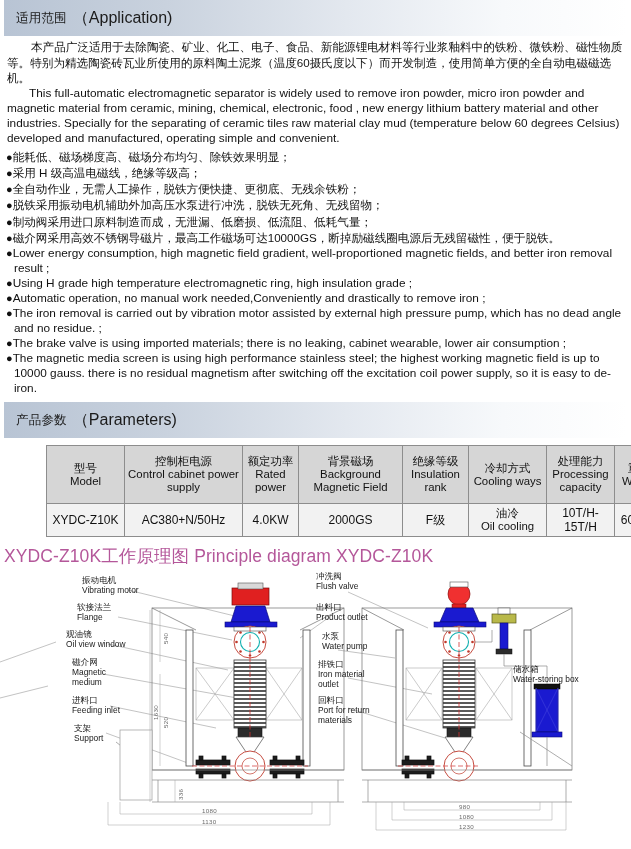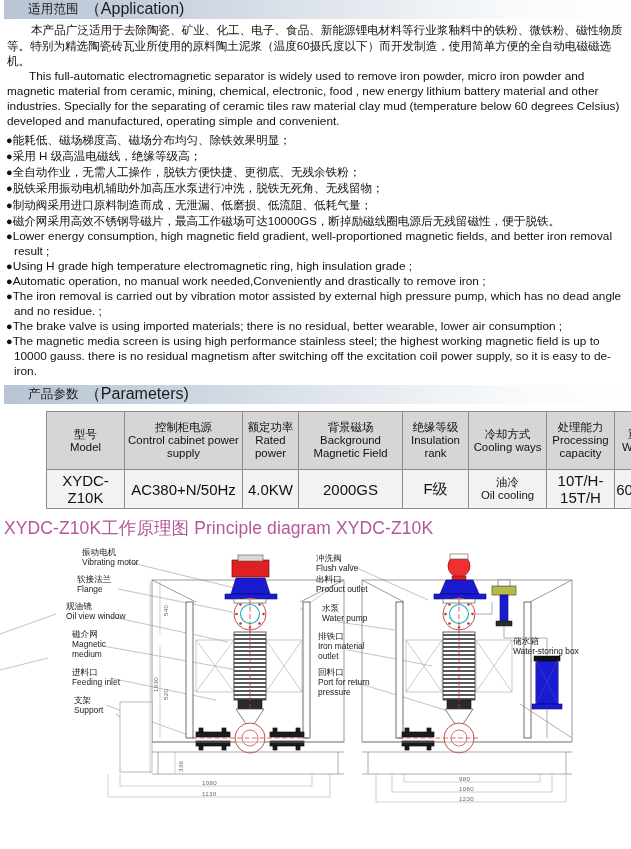--- a/index.html
+++ b/index.html
@@ -12,25 +12,25 @@
     height: 849px;
     position: relative;
     font-family: "Liberation Sans", "DejaVu Sans", sans-serif;
     color: #1a1a1a;
     overflow: hidden;
   }
   .page { position: relative; width: 631px; height: 849px; }
 
   
   .section-bar {
-    height: 19px;
+    height: 36px;
     background: linear-gradient(to right, #b8c4d4 0%, #c9d2de 26%, #e3e8ef 55%, #f7f9fb 80%, #ffffff 100%);
     display: flex;
     align-items: center;
-    padding-left: 24px;
+    padding-left: 12px;
     box-sizing: border-box;
     margin: 0 0 0 4px;
     width: 623px;
   }
   .section-bar .title-cn {
     font-size: 12.5px;
     color: #1b1b1b;
     letter-spacing: .2px;
   }
   .section-bar .title-en {
@@ -88,21 +88,21 @@
     padding: 3px 1px 4px 1px;
     height: 50px;
   }
   table.params td {
     background: #f2f2f2;
     height: 28px;
     padding: 2px 1px;
   }
   .th-cn { display: block; font-size: 11.4px; line-height: 14px; }
   .th-en { display: block; font-size: 11.4px; line-height: 13.4px; }
-  .td-txt { font-size: 15px; }
+  .td-txt { font-size: 12px; }
   .td-two { font-size: 11.4px; line-height: 13.4px; }
   .td-two .cn { display:block; }
   .td-two .en { display:block; }
 
   
   .diagram-title {
     color: #b4579a;
     font-size: 17.5px;
     padding: 7px 0 0 4px;
     white-space: nowrap;
@@ -156,21 +156,21 @@
     <p class="feat"><span class="bullet">●</span><span>能耗低、磁场梯度高、磁场分布均匀、除铁效果明显；</span></p>
     <p class="feat"><span class="bullet">●</span><span>采用 H 级高温电磁线，绝缘等级高；</span></p>
     <p class="feat"><span class="bullet">●</span><span>全自动作业，无需人工操作，脱铁方便快捷、更彻底、无残余铁粉；</span></p>
     <p class="feat"><span class="bullet">●</span><span>脱铁采用振动电机辅助外加高压水泵进行冲洗，脱铁无死角、无残留物；</span></p>
     <p class="feat"><span class="bullet">●</span><span>制动阀采用进口原料制造而成，无泄漏、低磨损、低流阻、低耗气量；</span></p>
     <p class="feat"><span class="bullet">●</span><span>磁介网采用高效不锈钢导磁片，最高工作磁场可达10000GS，断掉励磁线圈电源后无残留磁性，便于脱铁。</span></p>
     <p class="feat en"><span class="bullet">●</span><span>Lower energy consumption, high magnetic field gradient, well-proportioned magnetic fields, and better iron removal result ;</span></p>
     <p class="feat en"><span class="bullet">●</span><span>Using H grade high temperature electromagnetic ring, high insulation grade ;</span></p>
     <p class="feat en"><span class="bullet">●</span><span>Automatic operation, no manual work needed,Conveniently and drastically to remove iron ;</span></p>
     <p class="feat en"><span class="bullet">●</span><span>The iron removal is carried out by vibration motor assisted by external high pressure pump, which has no dead angle and no residue. ;</span></p>
-    <p class="feat en"><span class="bullet">●</span><span>The brake valve is using imported materials; there is no residual, better wearable, lower air consumption ;</span></p>
+    <p class="feat en"><span class="bullet">●</span><span>The brake valve is using imported materials; there is no leaking, cabinet wearable, lower air consumption ;</span></p>
     <p class="feat en"><span class="bullet">●</span><span>The magnetic media screen is using high performance stainless steel; the highest working magnetic field is up to 10000 gauss.  there is no residual magnetism after switching off the excitation coil power supply, so it is easy to de-iron.</span></p>
   </div>
 
   <div class="section-bar" style="margin-top:7px;">
     <span class="title-cn">产品参数</span>
     <span class="title-en">（Parameters)</span>
   </div>
   <div class="table-wrap">
     <table class="params">
       <colgroup>
@@ -474,39 +474,39 @@
     </div>
     <div class="lbl" style="left:72px; top:126px;">
       <span class="cn">进料口</span>
       <span class="en">Feeding inlet</span>
     </div>
     <div class="lbl" style="left:74px; top:154px;">
       <span class="cn">支架</span>
       <span class="en">Support</span>
     </div>
 
-    <div class="lbl" style="left:316px; top:12px;">
+    <div class="lbl" style="left:316px; top:2px;">
       <span class="cn">冲洗阀</span>
       <span class="en">Flush valve</span>
     </div>
     <div class="lbl" style="left:316px; top:33px;">
       <span class="cn">出料口</span>
       <span class="en">Product outlet</span>
     </div>
     <div class="lbl" style="left:322px; top:62px;">
       <span class="cn">水泵</span>
       <span class="en">Water pump</span>
     </div>
     <div class="lbl wrap" style="left:318px; top:90px; width:64px;">
       <span class="cn">排铁口</span>
       <span class="en">Iron material outlet</span>
     </div>
     <div class="lbl wrap" style="left:318px; top:126px; width:70px;">
       <span class="cn">回料口</span>
-      <span class="en">Port for return pressure</span>
+      <span class="en">Port for return materials</span>
     </div>
 
     <div class="lbl" style="left:513px; top:95px;">
       <span class="cn">储水箱</span>
       <span class="en">Water-storing box</span>
     </div>
 
     <div class="dim vert" style="left:162px; top:74px;">540</div>
     <div class="dim vert" style="left:162px; top:158px;">520</div>
     <div class="dim vert" style="left:152px; top:150px;">1630</div>

